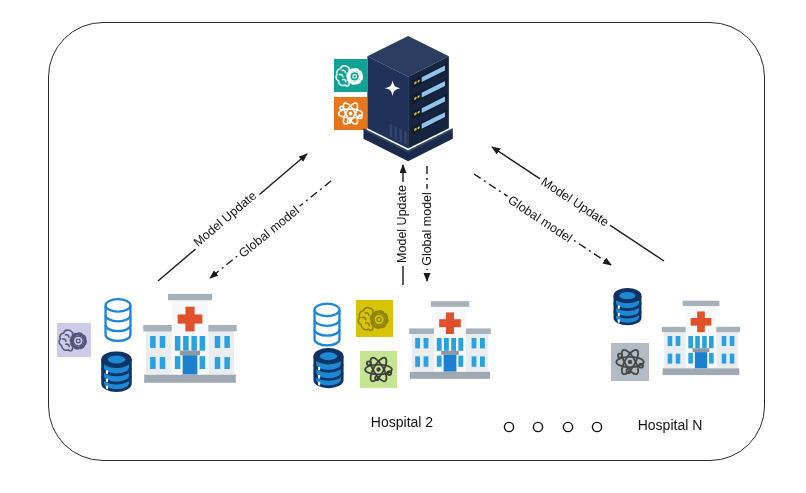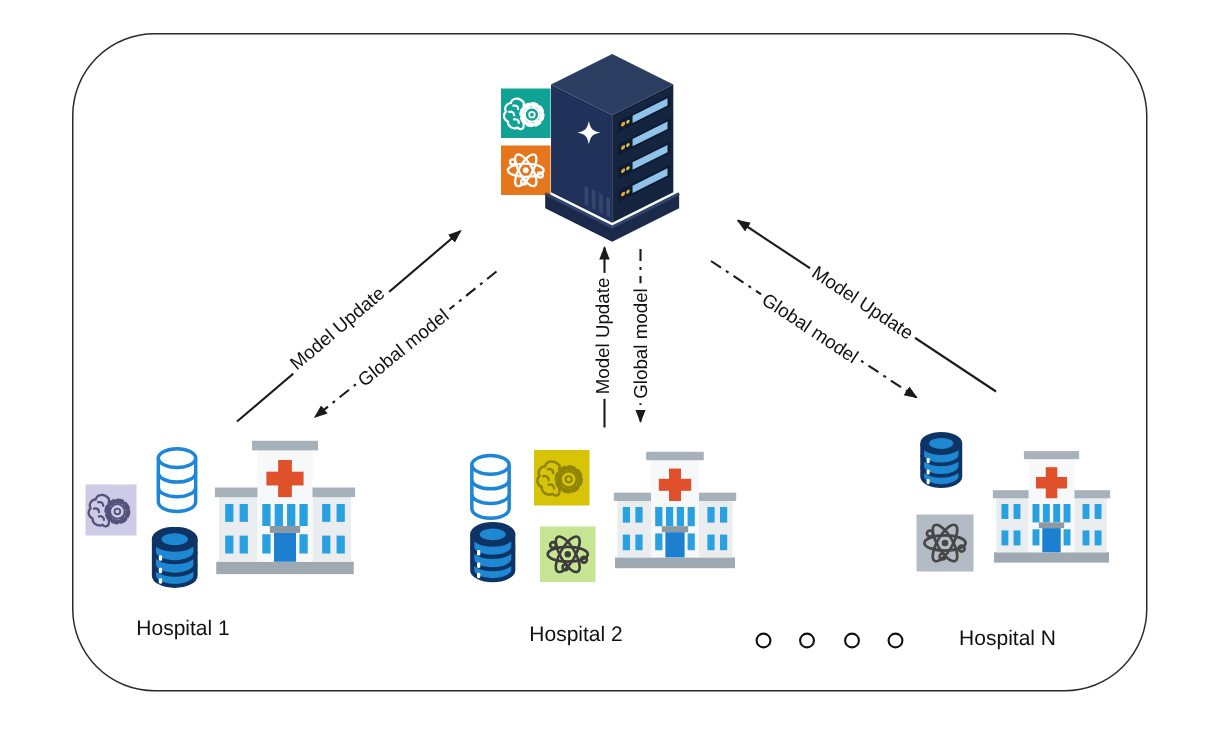--- a/index.html
+++ b/index.html
@@ -184,49 +184,48 @@
   </div>
   <svg class="abs" style="left:102px;top:294px;" width="32" height="53" viewBox="0 0 36 54">
       <use href="#sym-db-outline"></use>
     </svg>
   <svg class="abs" style="left:98px;top:351px;" width="37" height="43" viewBox="0 0 40 46">
       <use href="#sym-db-filled"></use>
     </svg>
   <svg class="abs" style="left:135px;top:287px;" width="110" height="98" viewBox="0 0 120 104">
       <use href="#sym-hospital"></use>
     </svg>
-  <div class="label" style="left:72px;top:410px;width:100px;">Hospital 1</div>
 
   <svg class="abs" style="left:311px;top:301px;" width="32" height="48" viewBox="0 0 36 54">
       <use href="#sym-db-outline"></use>
     </svg>
   <svg class="abs" style="left:309px;top:348px;" width="39" height="42" viewBox="0 0 40 46">
       <use href="#sym-db-filled"></use>
     </svg>
   <div class="chip chip-yellow" style="left:356px;top:300px;width:37px;height:37px;">
     <svg viewBox="0 0 36 36">
         <use href="#sym-brain-gear"></use>
       </svg>
   </div>
   <div class="chip chip-green" style="left:360px;top:351px;width:37px;height:37px;">
     <svg viewBox="0 0 36 36">
         <use href="#sym-atom"></use>
       </svg>
   </div>
   <svg class="abs" style="left:402px;top:292px;" width="96" height="92" viewBox="0 0 120 104">
       <use href="#sym-hospital"></use>
     </svg>
-  <div class="label" style="left:334px;top:414px;width:100px;">Hospital 2</div>
+  <div class="label" style="left:352px;top:414px;width:100px;">Hospital 2</div>
 
   <svg class="abs" style="left:610px;top:288px;" width="35" height="39" viewBox="0 0 40 46">
       <use href="#sym-db-filled"></use>
     </svg>
   <div class="chip chip-gray" style="left:611px;top:343px;width:38px;height:38px;">
     <svg viewBox="0 0 36 36">
         <use href="#sym-atom"></use>
       </svg>
   </div>
   <svg class="abs" style="left:655px;top:293px;" width="92" height="86" viewBox="0 0 120 104">
       <use href="#sym-hospital"></use>
     </svg>
-  <div class="label" style="left:604px;top:417px;width:100px;text-align:right;">Hospital N</div>
+  <div class="label" style="left:620px;top:417px;width:100px;">Hospital N</div>
 
 </div>
 
 </body></html>

